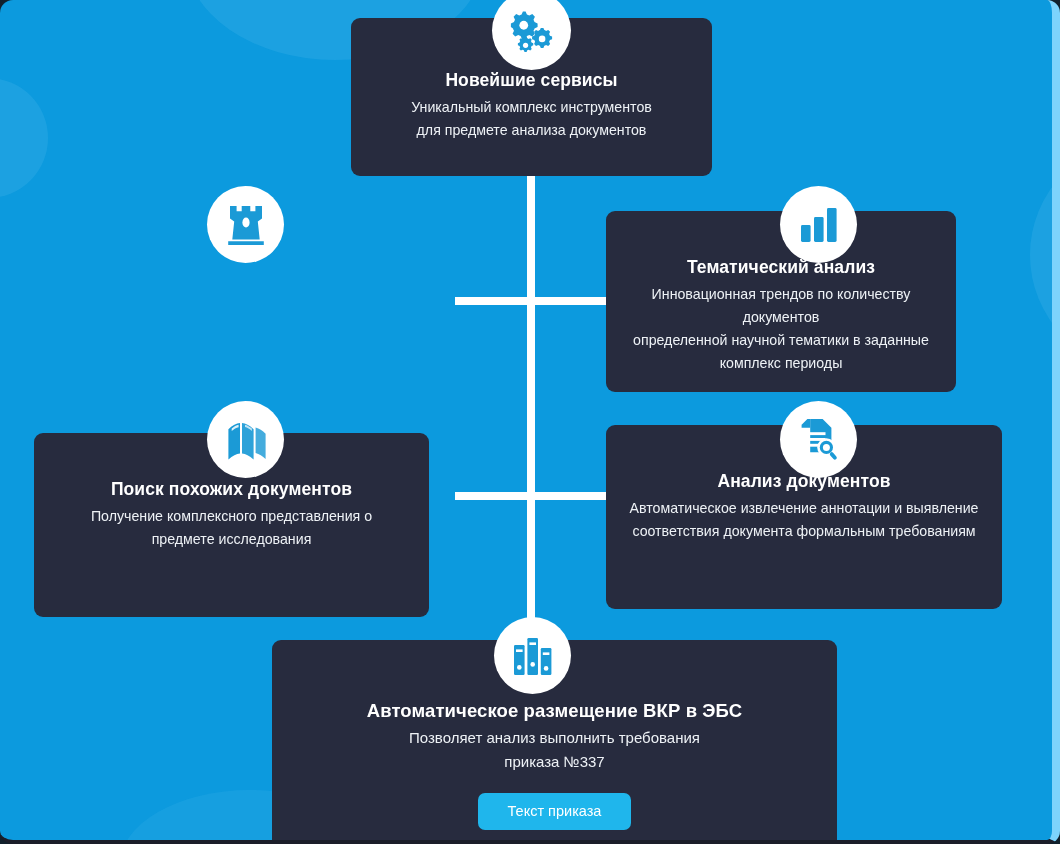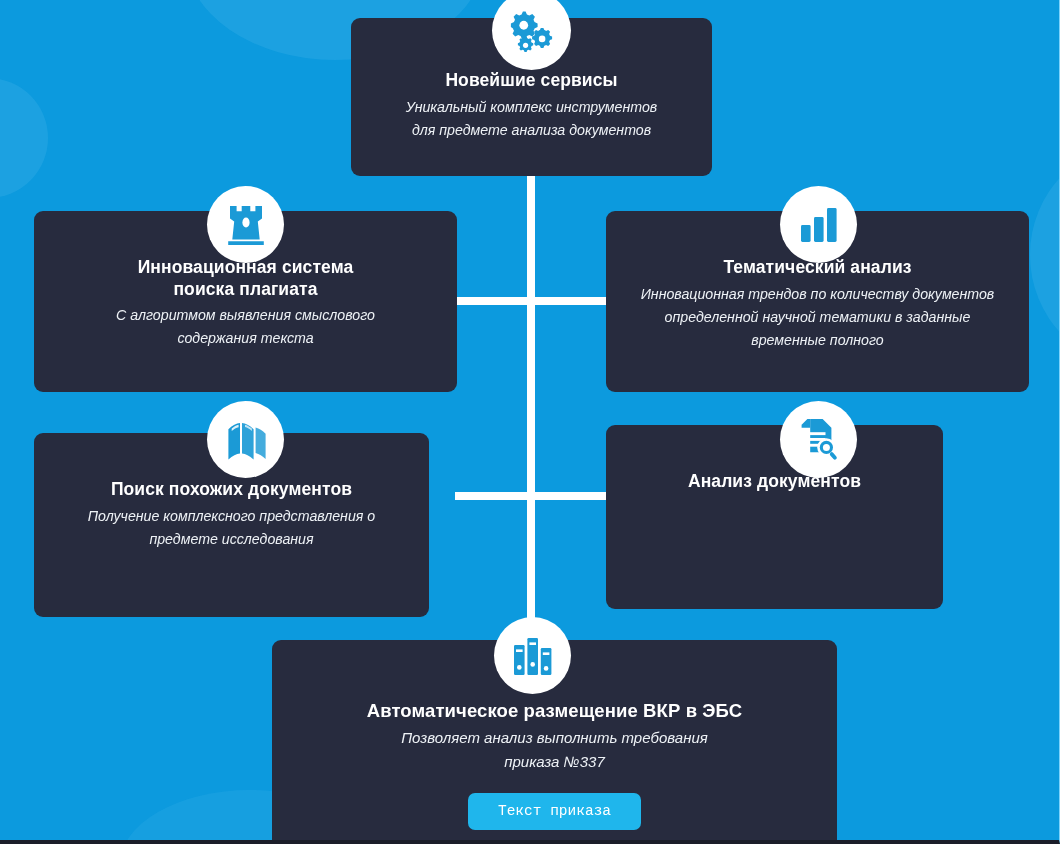--- a/index.html
+++ b/index.html
@@ -12,22 +12,23 @@
     font-family: "Liberation Sans", "DejaVu Sans", sans-serif;
   }
 
   #stage {
     position: relative;
     width: 1060px;
     height: 844px;
     overflow: hidden;
     background: #0c9ade;
     box-sizing: border-box;
-    border-right: 1px solid #7dd3fc;
+    border-right: 8px solid #7dd3fc;
     border-bottom: 4px solid #1b1d29;
+    border-radius: 13px;
   }
 
   
   .blob {
     position: absolute;
     border-radius: 50%;
     background: #2aa8e4;
     opacity: .55;
     pointer-events: none;
   }
@@ -66,41 +67,40 @@
     position: absolute;
     background: #272b3e;
     border-radius: 9px;
     box-sizing: border-box;
     padding: 46px 22px 22px;
     text-align: center;
     color: #ffffff;
   }
   .card-top     { left: 351px; top: 18px;  width: 361px; height: 158px; padding-top: 52px; }
   .card-midleft { left: 34px;  top: 211px; width: 423px; height: 181px; }
-  .card-midright{ left: 606px; top: 211px; width: 423px; height: 181px; }
+  .card-midright{ left: 606px; top: 211px; width: 350px; height: 181px; }
   .card-lowleft { left: 34px;  top: 433px; width: 395px; height: 184px; }
-  .card-lowright{ left: 606px; top: 425px; width: 337px; height: 184px; }
+  .card-lowright{ left: 606px; top: 425px; width: 396px; height: 184px; }
   .card-bottom  { left: 272px; top: 640px; width: 565px; height: 204px;
                   border-radius: 9px 9px 0 0; padding-top: 60px; }
 
   .card-title {
     font-size: 17.5px;
     font-weight: bold;
     line-height: 1.24;
     margin: 0 0 4px;
     letter-spacing: .1px;
     color: #ffffff;
   }
   .card-text {
     font-size: 14.2px;
     font-weight: normal;
     line-height: 1.62;
     margin: 0;
     color: #eef2f6;
-    font-style: italic;
   }
   .card-bottom .card-title { font-size: 18.5px; margin-bottom: 3px; }
   .card-bottom .card-text  { font-size: 15px; }
 
   
   .bubble {
     position: absolute;
     border-radius: 50%;
     background: #ffffff;
     display: flex;
@@ -117,21 +117,21 @@
   .bub-bottom   { left: 494px; top: 617px; width: 77px; height: 77px; }
 
   
   .cta {
     display: inline-block;
     margin-top: 18px;
     background: #1fb6ec;
     color: #ffffff;
     border: none;
     border-radius: 7px;
-    font-family: Liberation Mono, monospace;
+    font-family: Liberation Sans, sans-serif;
     font-size: 14.5px;
     padding: 11px 30px 12px;
     cursor: pointer;
     line-height: 1;
   }
 </style>
 </head>
 <body>
 
 <div id="stage">
@@ -158,46 +158,36 @@
         <path d="M16.6 3.4l1.3 3.1a9.9 9.9 0 0 1 2.4 1l3-1.4 2.6 2.6-1.4 3a9.9 9.9 0 0 1 1 2.4l3.1 1.3v3.7l-3.1 1.3a9.9 9.9 0 0 1-1 2.4l1.4 3-2.6 2.6-3-1.4a9.9 9.9 0 0 1-2.4 1l-1.3 3.1h-3.7l-1.3-3.1a9.9 9.9 0 0 1-2.4-1l-3 1.4-2.6-2.6 1.4-3a9.9 9.9 0 0 1-1-2.4L1.9 19.1v-3.7l3.1-1.3a9.9 9.9 0 0 1 1-2.4l-1.4-3 2.6-2.6 3 1.4a9.9 9.9 0 0 1 2.4-1l1.3-3.1z"></path>
         <circle cx="14.75" cy="17.25" r="4.4" fill="#ffffff"></circle>
         <path d="M34.4 19.9l.9 2.2c.6.2 1.2.5 1.7.8l2.2-1 1.9 1.9-1 2.2c.3.5.6 1.1.8 1.7l2.2.9v2.6l-2.2.9c-.2.6-.5 1.2-.8 1.7l1 2.2-1.9 1.9-2.2-1c-.5.3-1.1.6-1.7.8l-.9 2.2h-2.6l-.9-2.2a8 8 0 0 1-1.7-.8l-2.2 1-1.9-1.9 1-2.2a8 8 0 0 1-.8-1.7l-2.2-.9v-2.6l2.2-.9c.2-.6.5-1.2.8-1.7l-1-2.2 1.9-1.9 2.2 1c.5-.3 1.1-.6 1.7-.8l.9-2.2z"></path>
         <circle cx="33.1" cy="30.9" r="3.3" fill="#ffffff"></circle>
         <path d="M17.6 28.6l.7 1.7c.45.16.88.35 1.28.6l1.68-.76 1.46 1.46-.76 1.68c.25.4.44.83.6 1.28l1.7.7v2.06l-1.7.7c-.16.45-.35.88-.6 1.28l.76 1.68-1.46 1.46-1.68-.76c-.4.25-.83.44-1.28.6l-.7 1.7h-2.06l-.7-1.7a6.3 6.3 0 0 1-1.28-.6l-1.68.76-1.46-1.46.76-1.68a6.3 6.3 0 0 1-.6-1.28l-1.7-.7v-2.06l1.7-.7c.16-.45.35-.88.6-1.28l-.76-1.68 1.46-1.46 1.68.76c.4-.25.83-.44 1.28-.6l.7-1.7z"></path>
         <circle cx="16.57" cy="37.32" r="2.6" fill="#ffffff"></circle>
       </svg>
     </span>
   </div>
 
-  <div class="card card-midleft">
-    <div class="card-title">
-      <span>Инновационная система</span><br>
-      <span>поиска плагиата</span>
-    </div>
-    <p class="card-text">
-      <span>С алгоритмом выявления смыслового</span><br>
-      <span>содержания текста</span>
-    </p>
-  </div>
   <div class="bubble bub-midleft">
     <span>
       <svg width="40" height="42" viewBox="0 0 40 42" fill="#1b9ad6">
         <path d="M4 2h6.6v5.2h5.1V2h8.6v5.2h5.1V2H36v12.6l-4.2 2.8 1.9 18.2H6.3l1.9-18.2L4 14.6z"></path>
         <path d="M2.2 37.2h35.6V41H2.2z"></path>
         <ellipse cx="20" cy="18.5" rx="3.6" ry="5" fill="#ffffff"></ellipse>
       </svg>
     </span>
   </div>
 
   <div class="card card-midright">
     <div class="card-title">Тематический анализ</div>
     <p class="card-text">
       <span>Инновационная трендов по количеству документов</span><br>
       <span>определенной научной тематики в заданные</span><br>
-      <span>временные полного</span>
+      <span>комплекс периоды</span>
     </p>
   </div>
   <div class="bubble bub-midright">
     <span>
       <svg width="38" height="36" viewBox="0 0 38 36" fill="#1b9ad6">
         <rect x="1" y="18" width="9.6" height="17" rx="1.4"></rect>
         <rect x="14" y="10" width="9.6" height="25" rx="1.4"></rect>
         <rect x="27" y="1" width="9.6" height="34" rx="1.4"></rect>
       </svg>
     </span>
@@ -217,20 +207,24 @@
         <path d="M17 3c3.6.4 7.4 2.2 11.6 6.2v30.4C24.4 35.6 20.6 33.8 17 33.4z" opacity=".92"></path>
         <path d="M30.6 7.6c3.6.9 6.9 2.9 10 6.1V39c-3.1-3.2-6.4-5.2-10-6.1z" opacity=".82"></path>
         <path d="M6.7 8.5c2.3-1.9 4.6-3.1 6.9-3.7v2.4c-2.3.6-4.6 1.8-6.9 3.7z" fill="#ffffff" opacity=".85"></path>
         <path d="M20 7.1c2.3.7 4.6 1.9 6.9 3.8V8.5c-2.3-1.9-4.6-3.1-6.9-3.8z" fill="#ffffff" opacity=".7"></path>
       </svg>
     </span>
   </div>
 
   <div class="card card-lowright">
     <div class="card-title">Анализ документов</div>
+    <p class="card-text">
+      <span>Автоматическое извлечение аннотации и выявление</span><br>
+      <span>соответствия документа формальным требованиям</span>
+    </p>
   </div>
   <div class="bubble bub-lowright">
     <span>
       <svg width="42" height="44" viewBox="0 0 42 44" fill="#1b9ad6">
         <path d="M12.2 1h12.4l8.8 8.8v24.4H12.2z"></path>
         <path d="M12.2 1H9.4L3.6 6.8v2.9h8.6z"></path>
         <rect x="7.5" y="14.2" width="20" height="2.9" fill="#ffffff"></rect>
         <rect x="7.5" y="20" width="20" height="2.9" fill="#ffffff"></rect>
         <rect x="7.5" y="25.8" width="14" height="2.9" fill="#ffffff"></rect>
         <circle cx="28.4" cy="29.4" r="9.2" fill="#ffffff"></circle>

